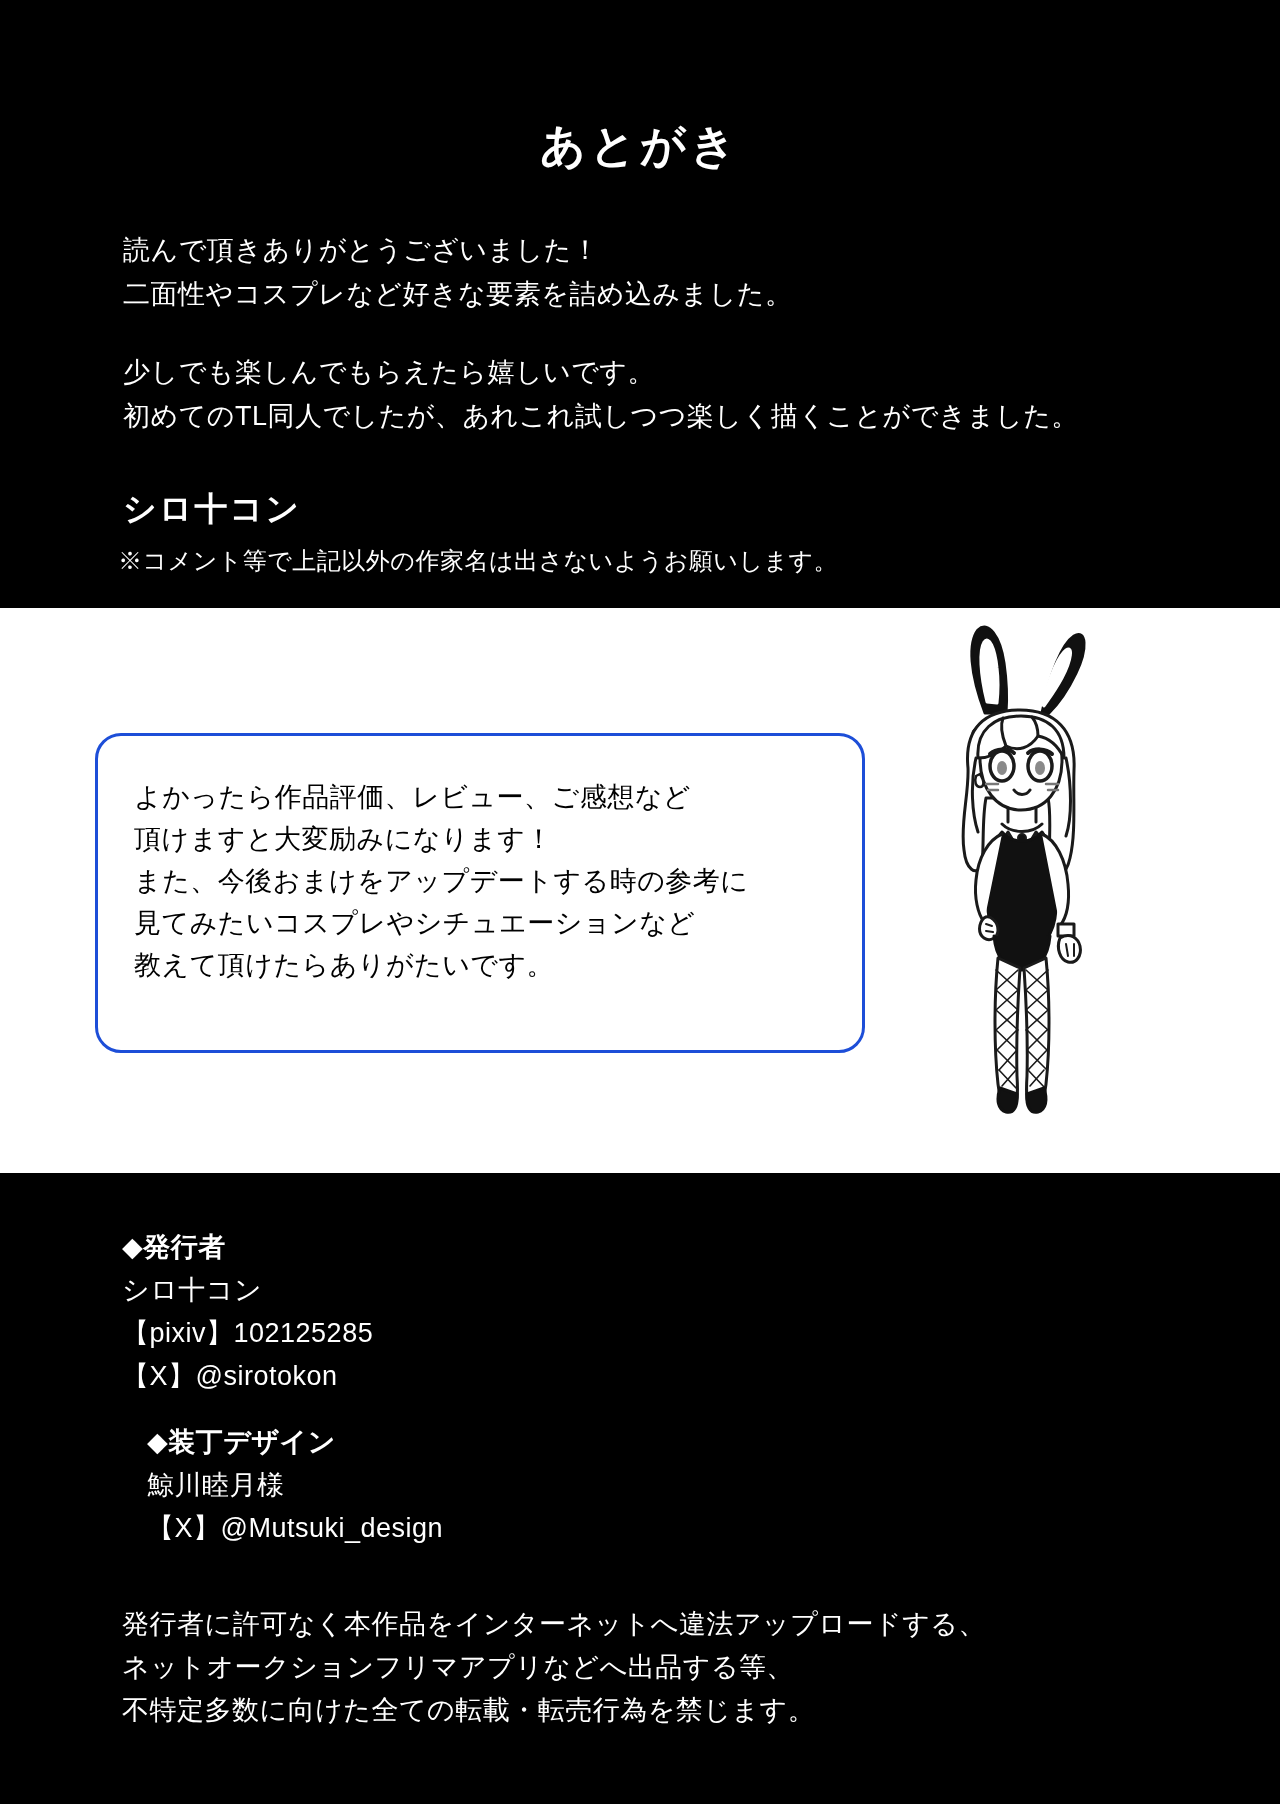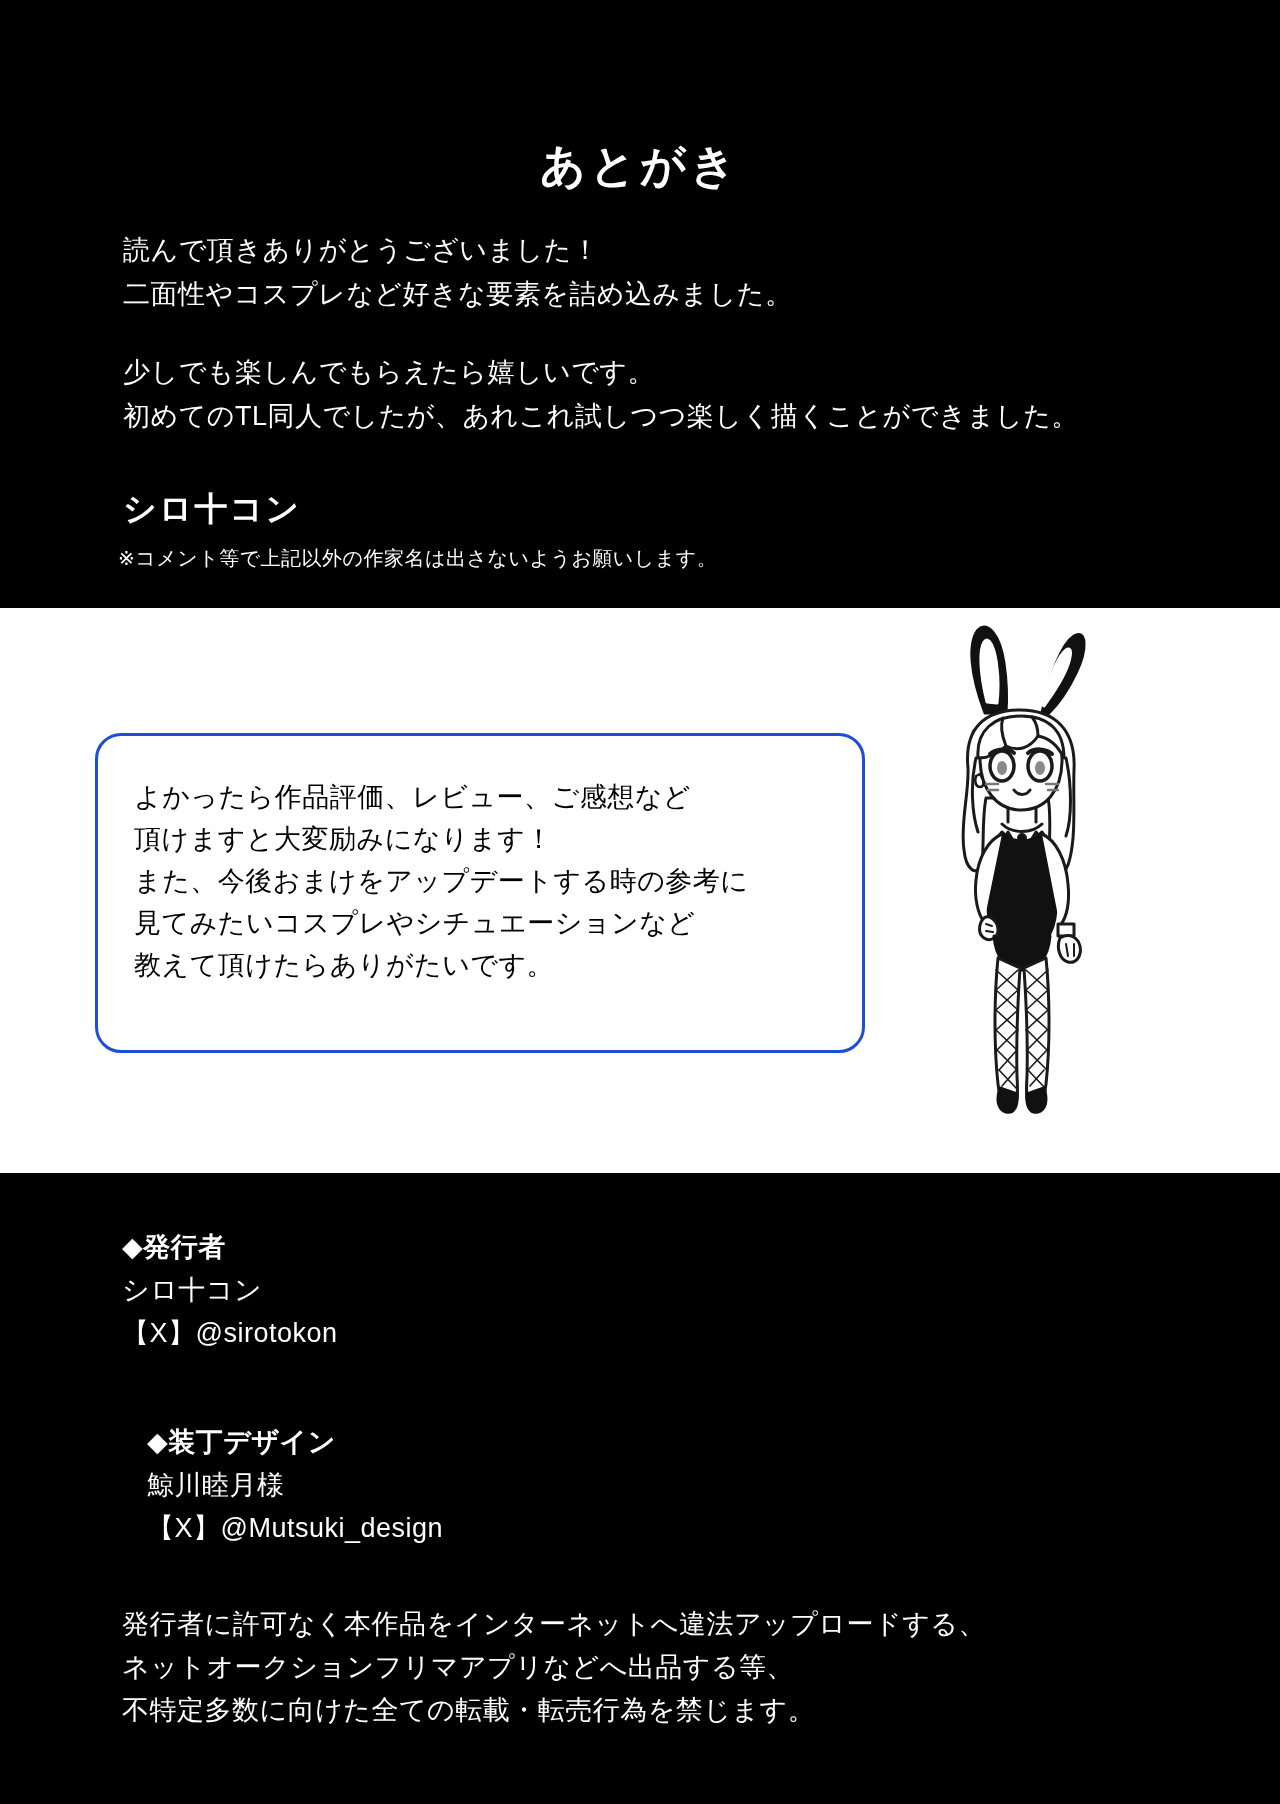--- a/index.html
+++ b/index.html
@@ -26,21 +26,21 @@
     left: 0;
     top: 0;
     width: 1280px;
     height: 608px;
     background: #000000;
     color: #ffffff;
   }
   .afterword-title {
     position: absolute;
     left: 0;
-    top: 106px;
+    top: 86px;
     width: 1280px;
     text-align: center;
     font-size: 45px;
     font-weight: bold;
     letter-spacing: 4px;
   }
   .afterword-body {
     position: absolute;
     left: 123px;
     top: 228px;
@@ -59,22 +59,23 @@
     left: 123px;
     top: 487px;
     font-size: 33px;
     font-weight: bold;
     letter-spacing: 2px;
   }
   .pen-note {
     position: absolute;
     left: 118px;
     top: 545px;
-    font-size: 20px;
-    letter-spacing: 0.5px;
+    font-size: 24px;
+    letter-spacing: 0.5px;
+    font-family: Liberation Serif, serif;
   }
 
   
   .section-request {
     position: absolute;
     left: 0;
     top: 608px;
     width: 1280px;
     height: 565px;
     background: #ffffff;
@@ -247,20 +248,21 @@
         </g>
       </svg>
     </div>
   </section>
 
   <section class="section-colophon">
 
     <div class="colophon-group g1">
       <span class="line colophon-heading">◆発行者</span>
       <span class="line">シロ十コン</span>
+      <span class="line">【pixiv】102125285</span>
       <span class="line">【X】@sirotokon</span>
     </div>
 
     <div class="colophon-group g2">
       <span class="line colophon-heading">◆装丁デザイン</span>
       <span class="line">鯨川睦月様</span>
       <span class="line">【X】@Mutsuki_design</span>
     </div>
 
     <div class="colophon-group g3">

